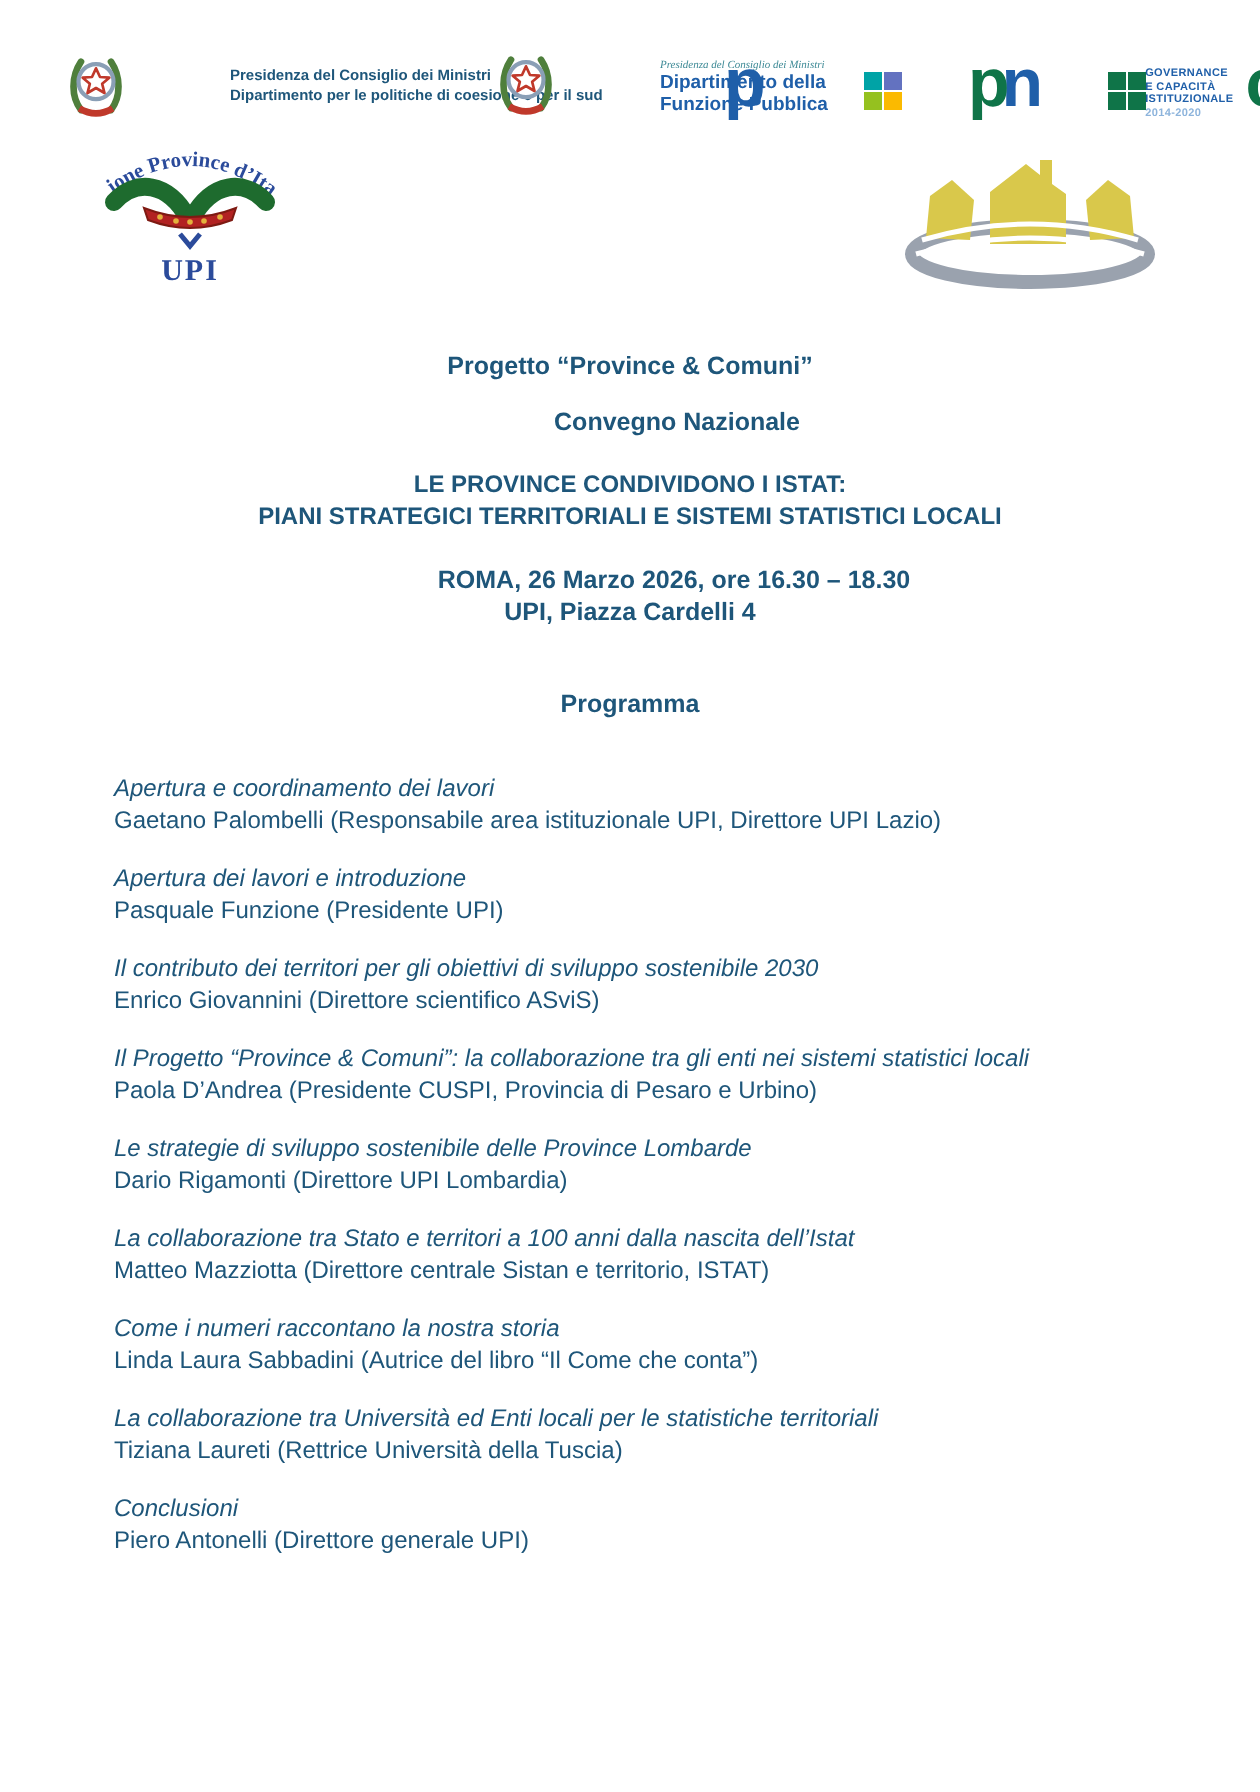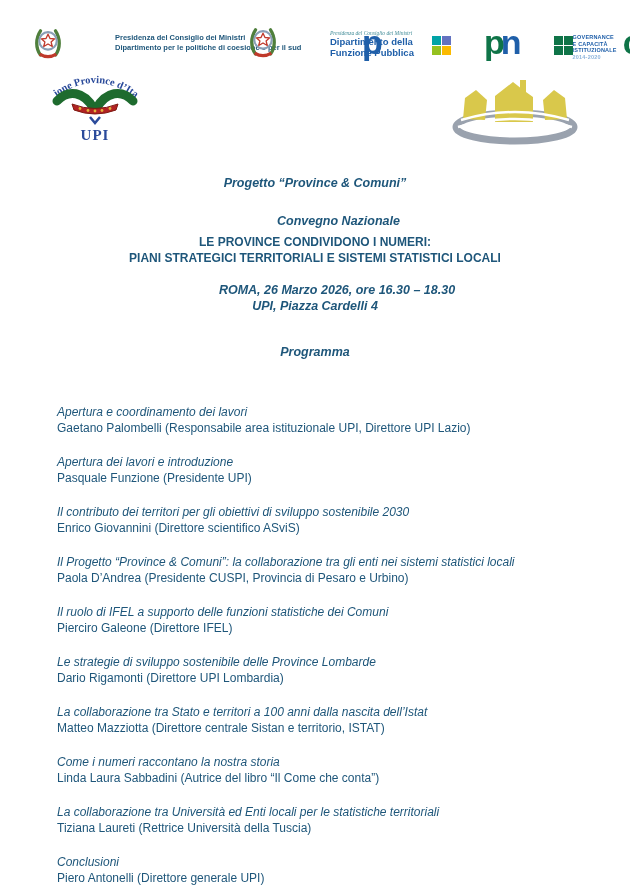--- a/index.html
+++ b/index.html
@@ -29,33 +29,33 @@
   .logo-poc{left:484px;top:27px;}
   .logo-poc .letter{color:#0F7448;}
   .logo-poc .sq{background:#0F7448;}
   .logo-poc .txt{margin-left:4px;margin-top:9px;font-size:6px;font-weight:bold;color:#0F7448;line-height:7px;letter-spacing:.2px;}
 
   .logo-upi{left:46px;top:63px;}
   .logo-gold{left:448px;top:74px;}
 
   
   .cline{position:absolute;left:0;right:0;text-align:center;font-size:12.5px;font-weight:bold;color:#1E567A;}
-  .it{font-style:italic;text-align:center;}
+  .it{text-align:center;}
   .t-project{top:176px;}
-  .t-event{top:214px;padding-left:47px;}
+  .t-event{top:204px;padding-left:47px;}
   .t-head1{top:235px;font-size:12px;}
   .t-head2{top:251px;font-size:12px;}
   .t-date{top:283px;margin-left:44px;}
   .t-venue{top:299px;}
   .t-section{top:345px;}
 
   
   .program-list{position:absolute;left:57px;top:386px;width:566px;}
   .program-item{margin-bottom:13px;font-size:12px;line-height:16px;color:#1E567A;}
-  .program-title{font-style:italic;margin-top:18px;}
+  .program-title{font-style:italic;}
 </style>
 </head>
 <body>
 
 <div class="abs logo-row-item logo-coesione">
   <span>
     <svg width="30" height="33" viewBox="0 0 36 38">
       <path d="M9 5 C3 14 3 26 9 34" fill="none" stroke="#4F7F3C" stroke-width="4" stroke-linecap="round"></path>
       <path d="M27 5 C33 14 33 26 27 34" fill="none" stroke="#4F7F3C" stroke-width="4" stroke-linecap="round"></path>
       <circle cx="18" cy="17" r="10.5" fill="#fff" stroke="#8A9FB6" stroke-width="2.5"></circle>
@@ -148,21 +148,21 @@
       <path d="M47 48 L47 22 L65 8 L72 13.5 L72 6 L78 6 L78 18 L85 23 L85 48 Z"></path>
       <polygon points="119,45 117,24 106,16 95,26 97,46"></polygon>
     </g>
     <path d="M13 46 Q67 30 121 46" stroke="#ffffff" stroke-width="2.5" fill="none"></path>
     <path d="M10 53 Q67 37 124 53" stroke="#ffffff" stroke-width="2.5" fill="none"></path>
   </svg>
 </div>
 
 <div class="cline it t-project">Progetto “Province &amp; Comuni”</div>
 <div class="cline it t-event">Convegno Nazionale</div>
-<div class="cline t-head1">LE PROVINCE CONDIVIDONO I NUMERI:</div>
+<div class="cline t-head1">LE PROVINCE CONDIVIDONO I ISTAT:</div>
 <div class="cline t-head2">PIANI STRATEGICI TERRITORIALI E SISTEMI STATISTICI LOCALI</div>
 <div class="cline it t-date">ROMA, 26 Marzo 2026, ore 16.30 – 18.30</div>
 <div class="cline it t-venue">UPI, Piazza Cardelli 4</div>
 <div class="cline it t-section">Programma</div>
 
 <div class="program-list">
   <div class="program-item">
     <div class="program-title">Apertura e coordinamento dei lavori</div>
     <div class="program-speaker">Gaetano Palombelli (Responsabile area istituzionale UPI, Direttore UPI Lazio)</div>
   </div>
@@ -175,24 +175,20 @@
   <div class="program-item">
     <div class="program-title">Il contributo dei territori per gli obiettivi di sviluppo sostenibile 2030</div>
     <div class="program-speaker">Enrico Giovannini (Direttore scientifico ASviS)</div>
   </div>
 
   <div class="program-item">
     <div class="program-title">Il Progetto “Province &amp; Comuni”: la collaborazione tra gli enti nei sistemi statistici locali</div>
     <div class="program-speaker">Paola D’Andrea (Presidente CUSPI, Provincia di Pesaro e Urbino)</div>
   </div>
 
-  <div class="program-item">
-    <div class="program-title">Il ruolo di IFEL a supporto delle funzioni statistiche dei Comuni</div>
-    <div class="program-speaker">Pierciro Galeone (Direttore IFEL)</div>
-  </div>
 
   <div class="program-item">
     <div class="program-title">Le strategie di sviluppo sostenibile delle Province Lombarde</div>
     <div class="program-speaker">Dario Rigamonti (Direttore UPI Lombardia)</div>
   </div>
 
   <div class="program-item">
     <div class="program-title">La collaborazione tra Stato e territori a 100 anni dalla nascita dell’Istat</div>
     <div class="program-speaker">Matteo Mazziotta (Direttore centrale Sistan e territorio, ISTAT)</div>
   </div>

